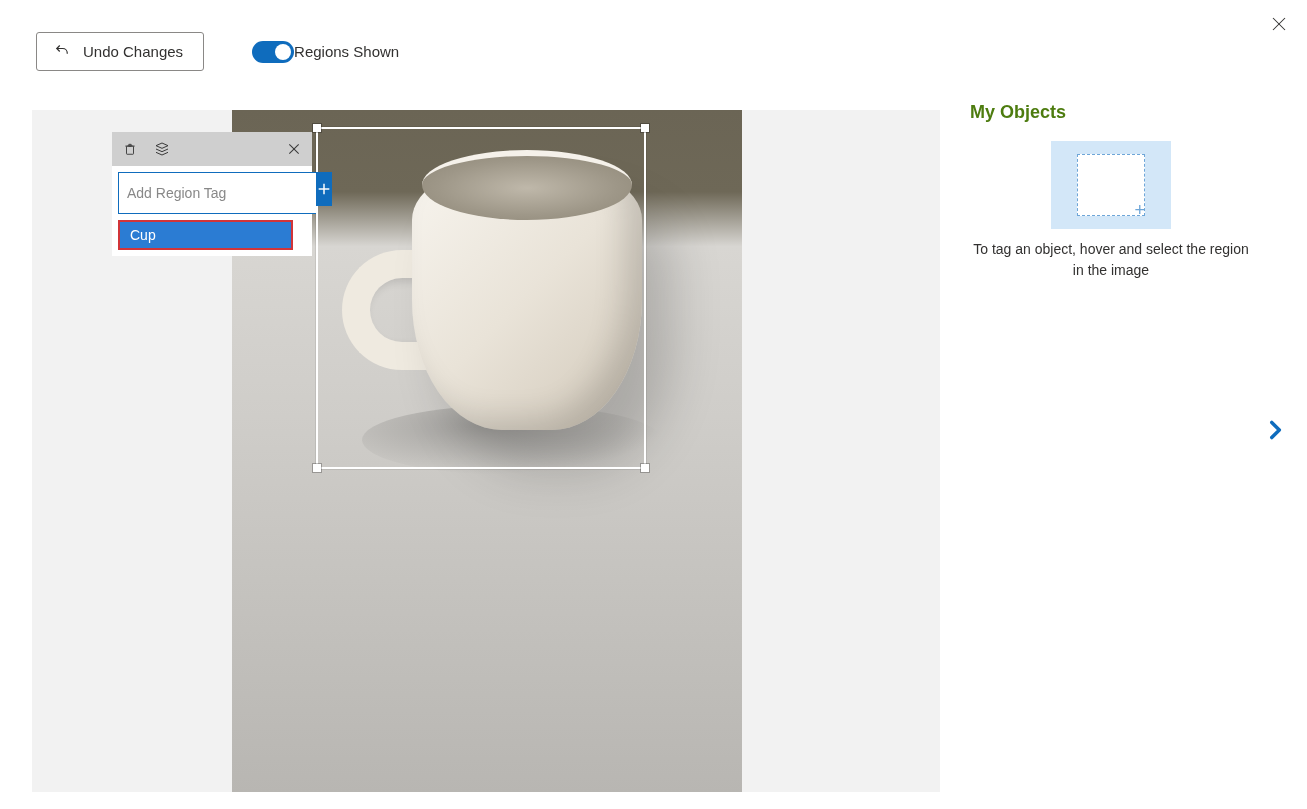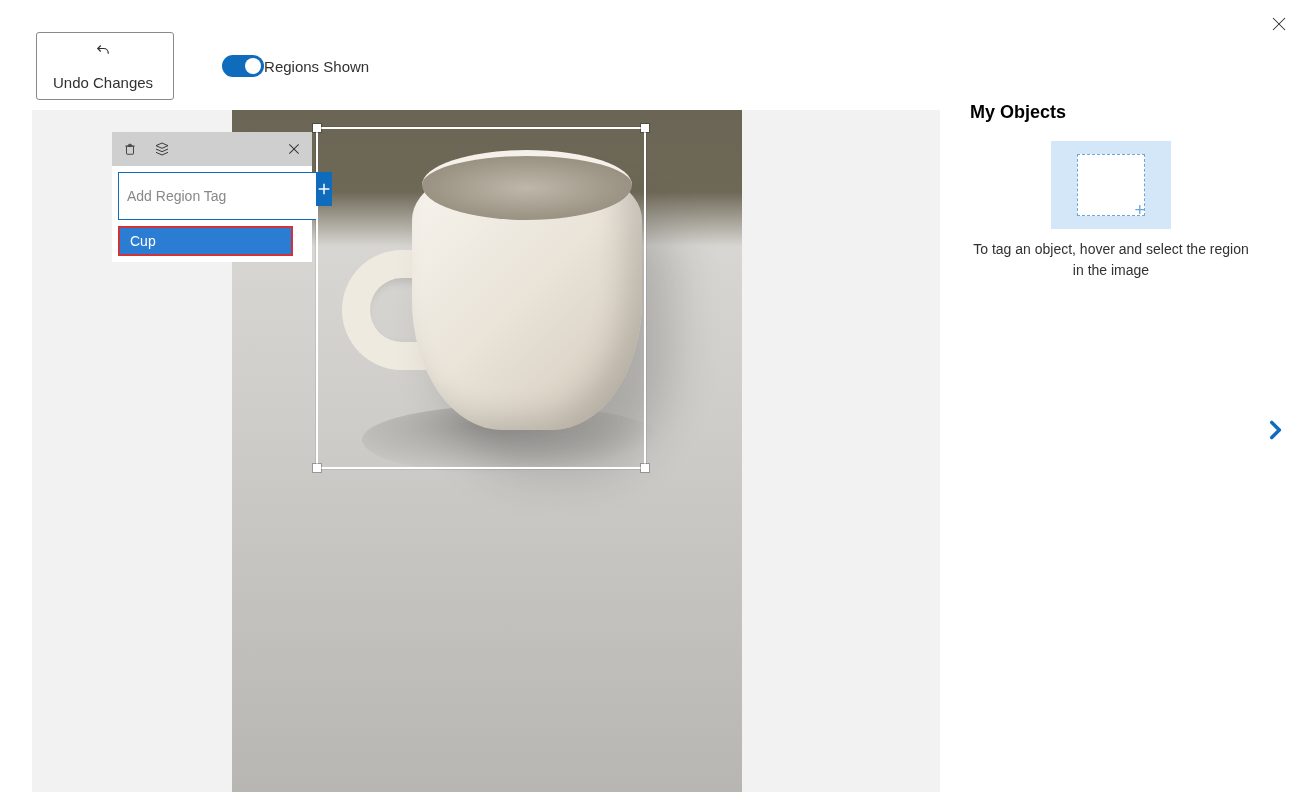--- a/index.html
+++ b/index.html
@@ -26,21 +26,20 @@
     display: flex;
     align-items: center;
     gap: 12px;
     border: 1px solid #8a8886;
     background: #fff;
     border-radius: 3px;
     padding: 8px 20px 8px 16px;
     font-size: 15px;
     cursor: pointer;
     color: #323130;
-    flex-direction: column;
   }
   .undo-btn svg { width: 18px; height: 18px; }
   .toggle-wrap { display: flex; align-items: center; }
   .toggle {
     width: 42px; height: 22px;
     background: #0f6cbd;
     border-radius: 11px;
     position: relative;
     cursor: pointer;
   }
@@ -134,21 +133,21 @@
     display:flex; align-items:center; justify-content:space-between;
     padding: 0 8px;
   }
   .tag-header-left { display:flex; gap:12px; align-items:center; }
   .icon-btn { width:20px; height:20px; display:flex; align-items:center; justify-content:center; cursor:pointer; color:#3a3a3a;}
   .tag-input-row {
     display:flex; padding:6px;
     background:#fff;
   }
   .tag-input {
-    flex:1; height:48px;
+    flex:1; height:42px;
     border:1px solid #0f6cbd;
     border-right:none;
     padding:0 8px; font-size:14px; outline:none;
     color:#333;
   }
   .tag-input::placeholder{color:#888;}
   .tag-add-btn {
     width:34px; height:34px;
     background:#0f6cbd; color:#fff;
     border:none; display:flex; align-items:center; justify-content:center;
@@ -166,21 +165,21 @@
     cursor:pointer;
     width:175px;
   }
 
   
   .side-panel {
     position:absolute;
     left: 970px; top: 102px;
     width: 282px;
   }
-  .side-title { font-size:18px; font-weight:600; color:#000000; margin-bottom:18px;}
+  .side-title { font-size:18px; font-weight:600; color:#4d7c0f; margin-bottom:18px;}
   .obj-placeholder-wrap { display:flex; flex-direction:column; align-items:center; }
   .obj-placeholder {
     width:120px; height:88px;
     background:#d3e7f8;
     display:flex; align-items:center; justify-content:center;
   }
   .dashed-box {
     width:68px; height:62px;
     border:1px dashed #6ea6d8;
     background:#fff; position:relative;

